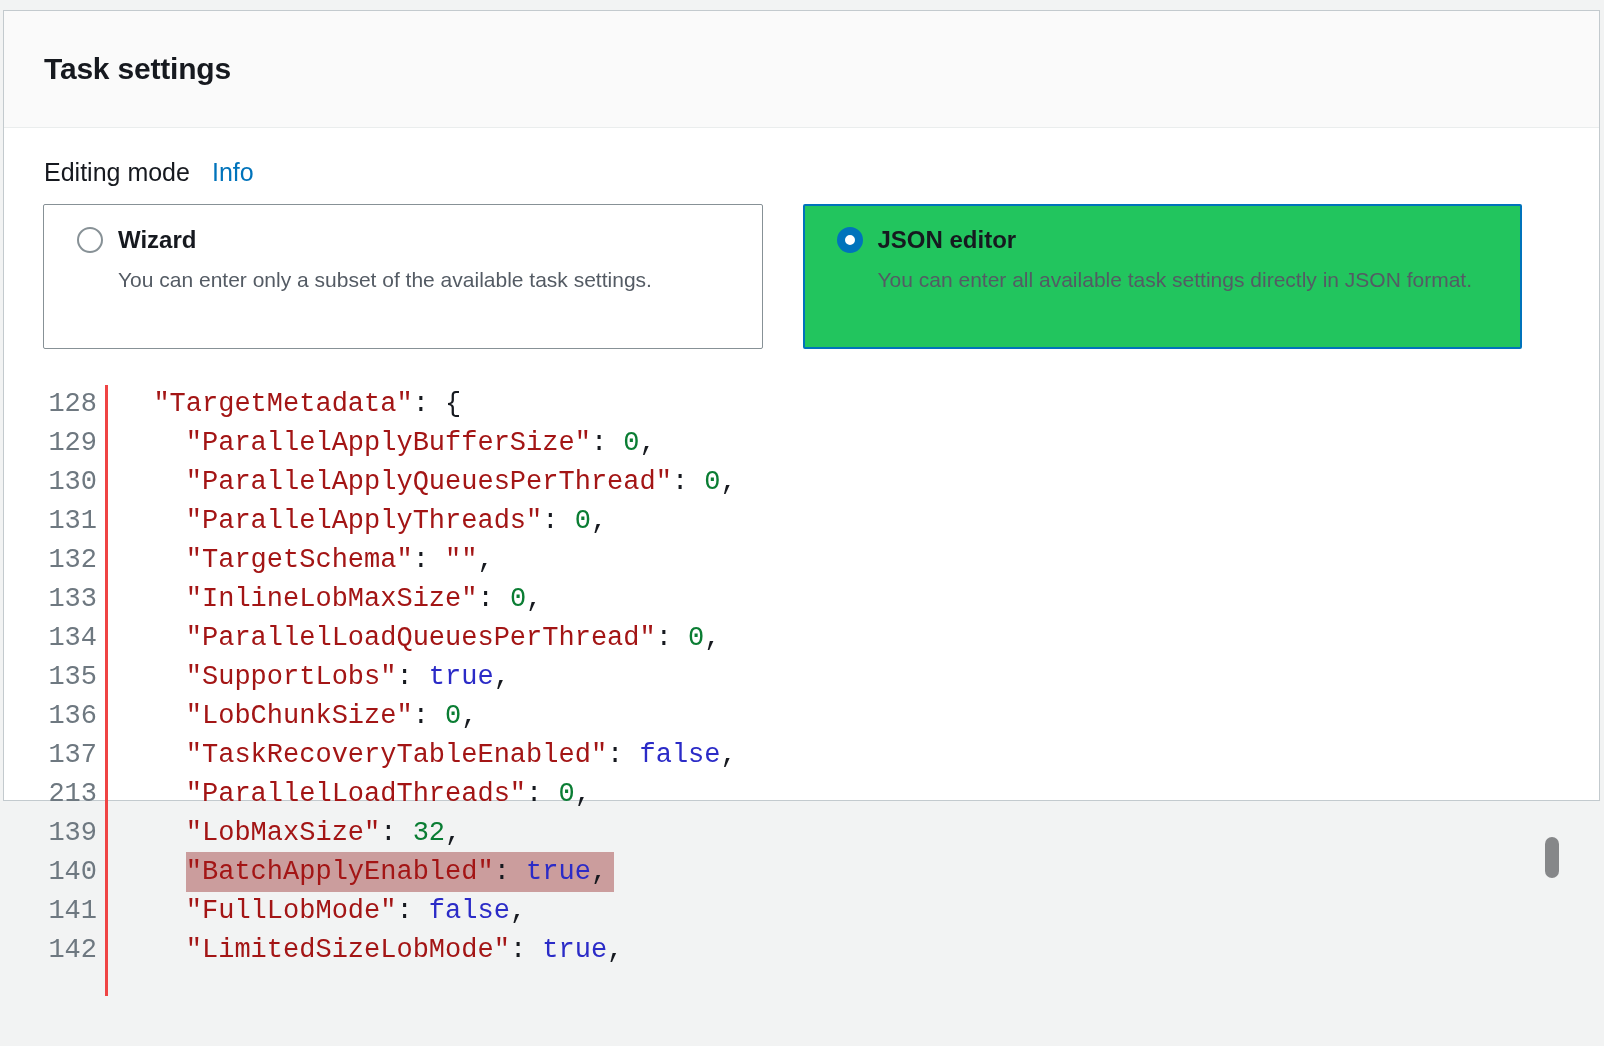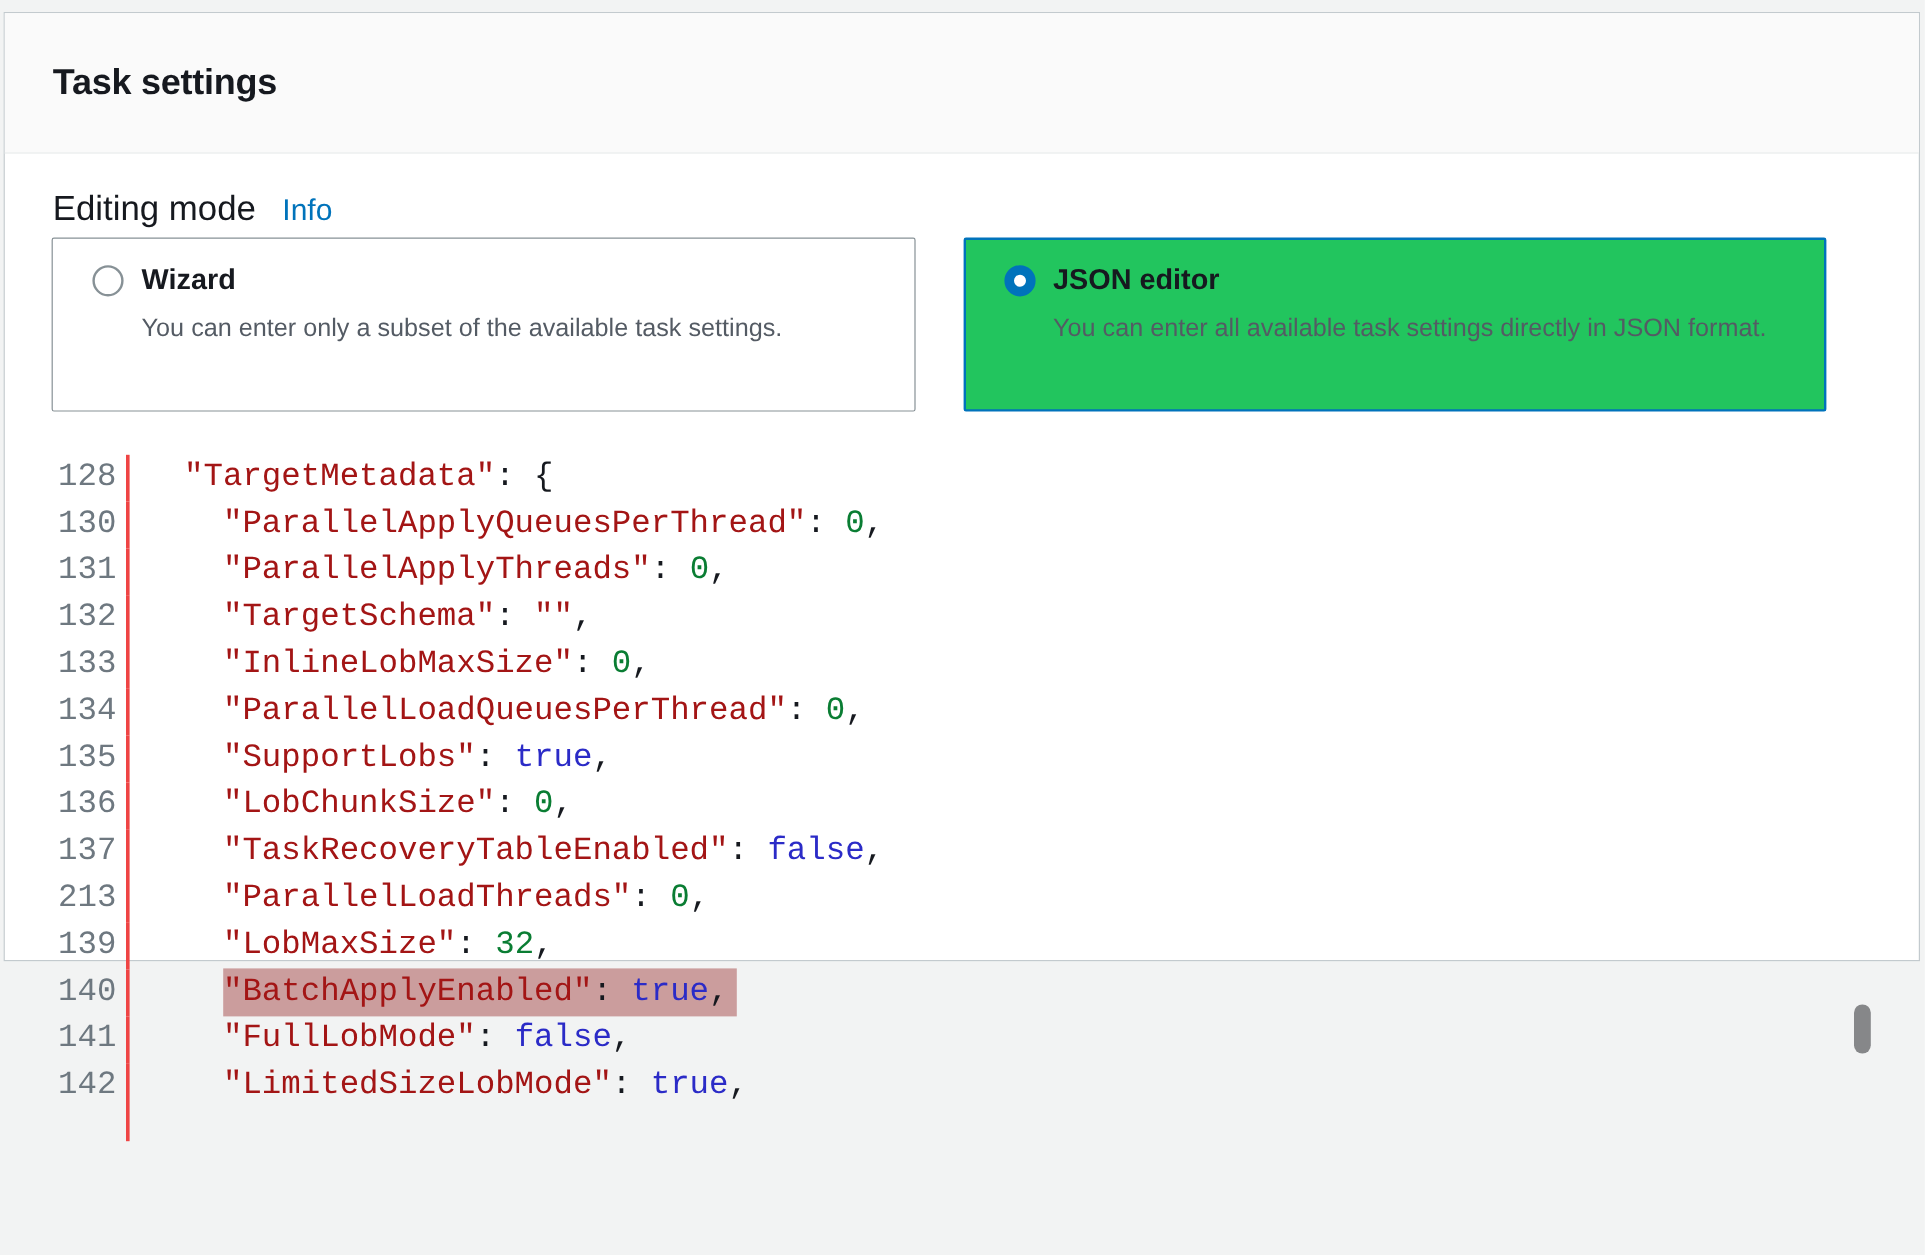--- a/index.html
+++ b/index.html
@@ -34,25 +34,25 @@
     padding:0 40px;
   }
   .panel-title{
     font-size:30px;font-weight:700;color:#16191f;letter-spacing:-0.2px;
   }
   .content{padding:30px 0 0 0;}
   .mode-row{
     display:flex;align-items:baseline;gap:22px;
     padding:0 40px;
   }
-  .mode-label{font-size:29px;font-weight:400;color:#16191f;}
+  .mode-label{font-size:25px;font-weight:400;color:#16191f;}
   .info-link{font-size:25px;font-weight:400;color:var(--accent);text-decoration:none;cursor:pointer;}
   .cards{
     display:flex;gap:40px;
-    margin-top:7px;
+    margin-top:17px;
     padding:0 77px 0 39px;
   }
   .card{
     flex:1;height:145px;
     border:1px solid #879196;border-radius:2px;
     background:#ffffff;
     padding:21px 20px 0 33px;
     cursor:pointer;
   }
   .card.selected{
@@ -145,20 +145,24 @@
       </div>
 
     </div>
 
     <div class="editor">
         <div class="code-row">
           <div class="gutter">128</div>
           <pre class="code-line">  <span class="key">"TargetMetadata"</span><span class="punct">: </span><span class="punct">{</span></pre>
         </div>
         <div class="code-row">
+          <div class="gutter">129</div>
+          <pre class="code-line">    <span class="key">"ParallelApplyBufferSize"</span><span class="punct">: </span><span class="num">0</span><span class="punct">,</span></pre>
+        </div>
+        <div class="code-row">
           <div class="gutter">130</div>
           <pre class="code-line">    <span class="key">"ParallelApplyQueuesPerThread"</span><span class="punct">: </span><span class="num">0</span><span class="punct">,</span></pre>
         </div>
         <div class="code-row">
           <div class="gutter">131</div>
           <pre class="code-line">    <span class="key">"ParallelApplyThreads"</span><span class="punct">: </span><span class="num">0</span><span class="punct">,</span></pre>
         </div>
         <div class="code-row">
           <div class="gutter">132</div>
           <pre class="code-line">    <span class="key">"TargetSchema"</span><span class="punct">: </span><span class="str">""</span><span class="punct">,</span></pre>

